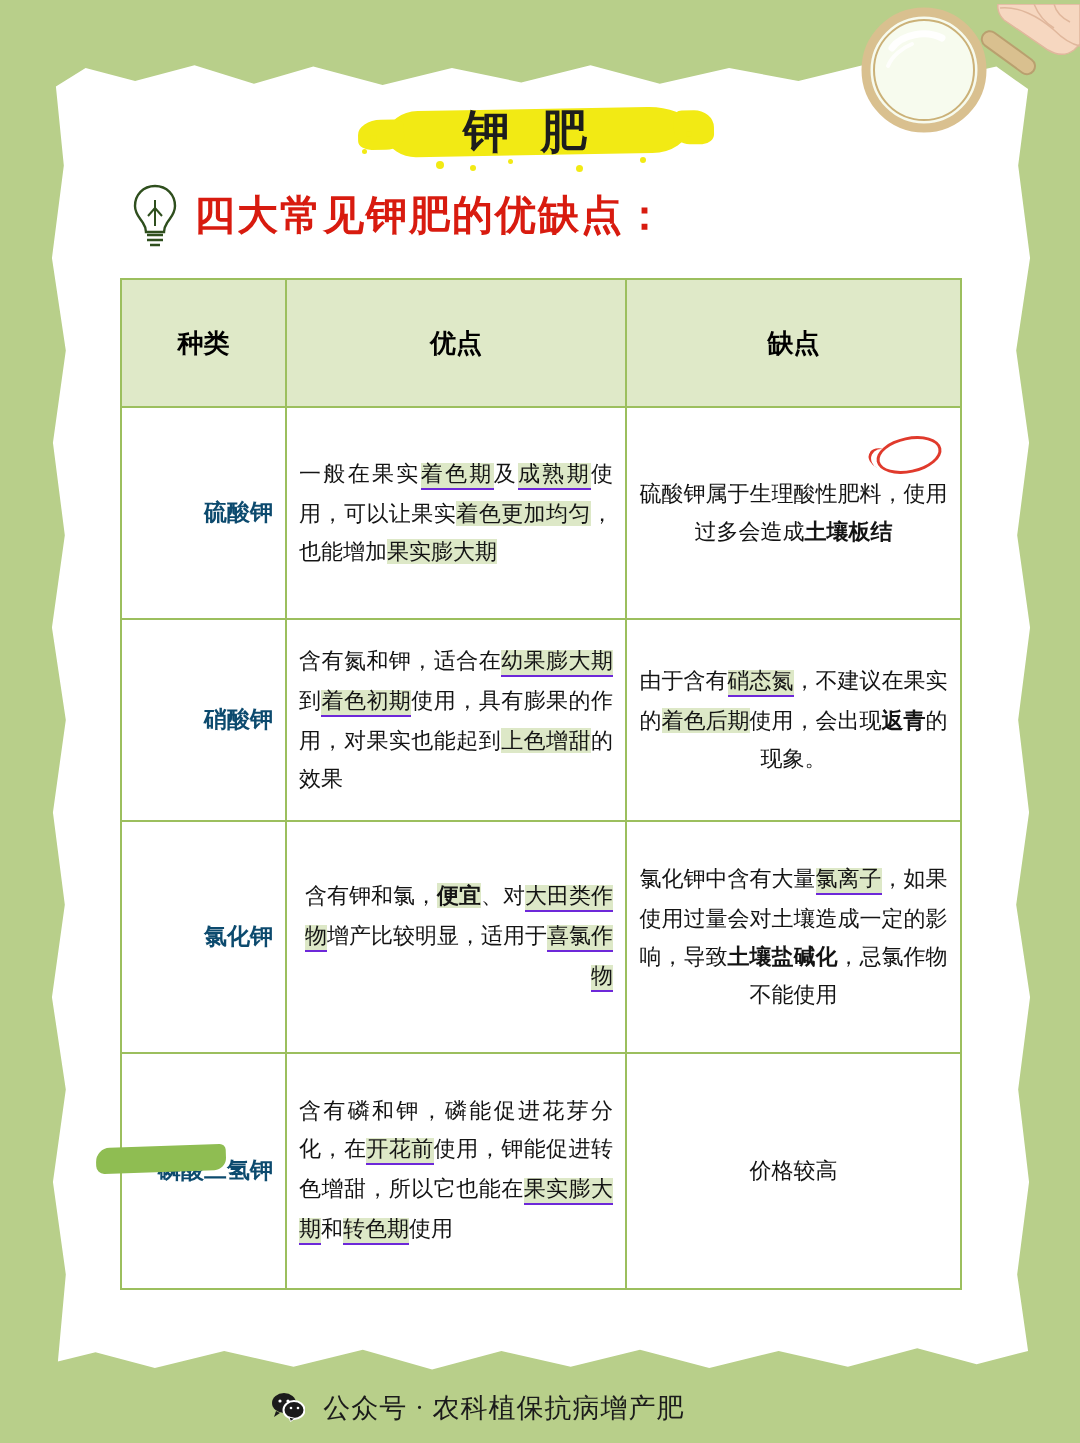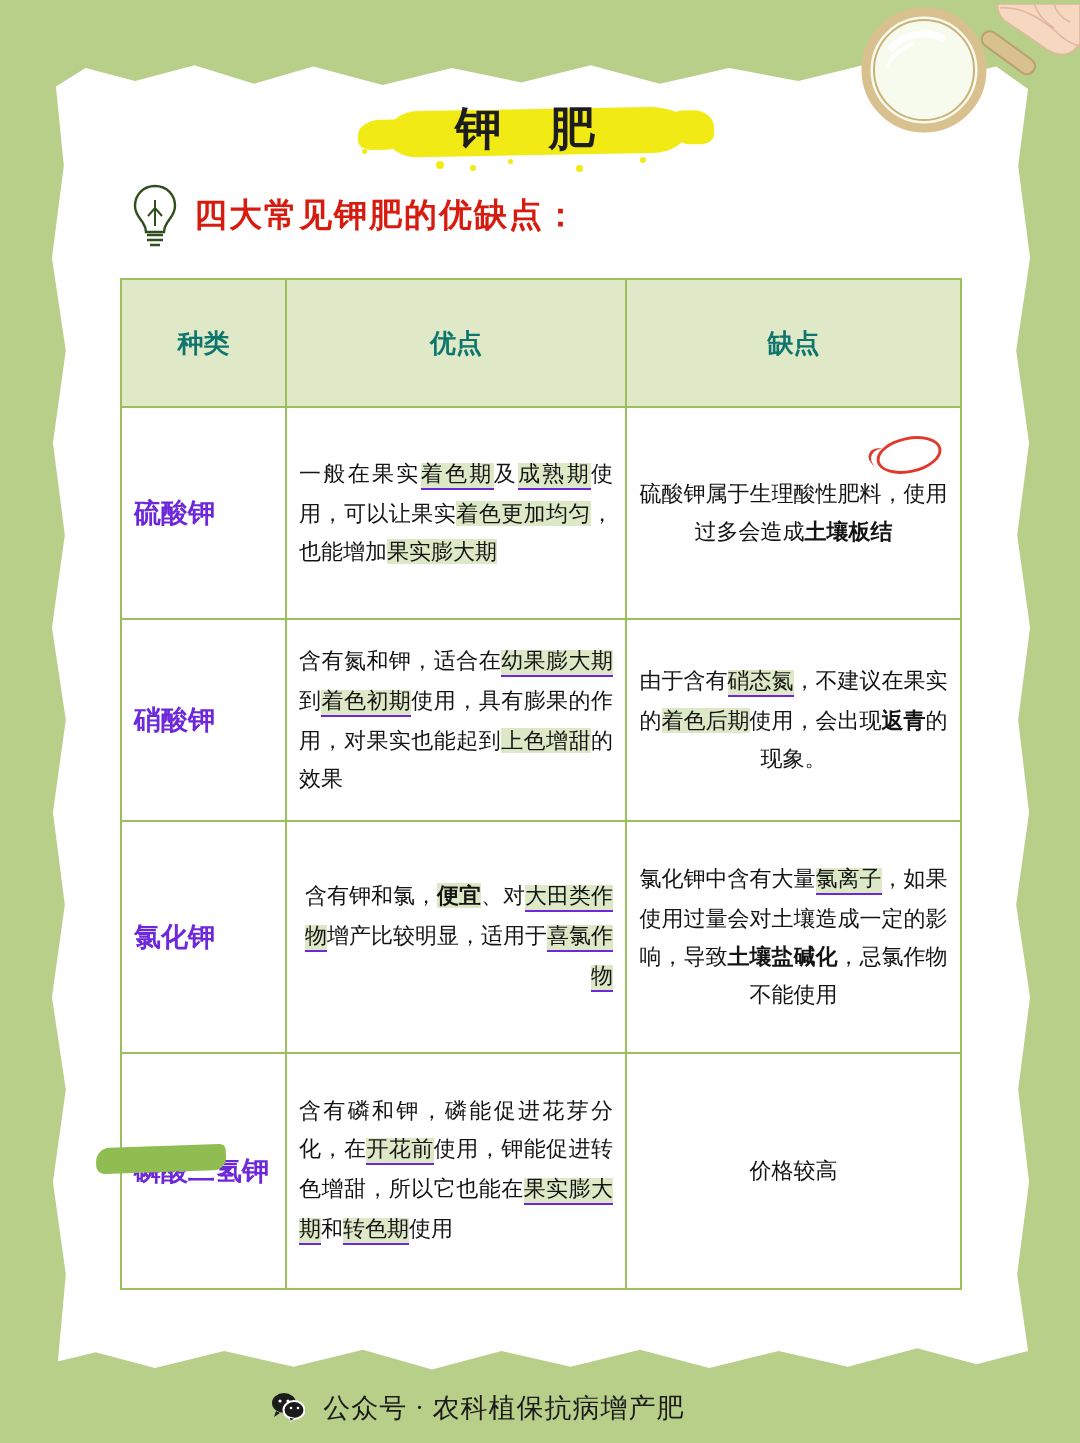--- a/index.html
+++ b/index.html
@@ -86,39 +86,39 @@
     position: absolute;
     left: 0;
     top: 0;
     width: 380px;
     text-align: center;
     font-size: 46px;
     font-weight: bold;
     letter-spacing: 10px;
     color: #1d1d1d;
     line-height: 74px;
-    font-family: Liberation Mono, monospace;
+    font-family: Liberation Serif, serif;
   }
 
   
   .subtitle-row {
     position: absolute;
     left: 128px;
     top: 182px;
     display: flex;
     align-items: center;
   }
   .bulb {
     width: 54px;
     height: 66px;
     position: relative;
     margin-right: 12px;
   }
   .subtitle-text {
-    font-size: 33px;
+    font-size: 41px;
     font-weight: bold;
     color: #d81b0f;
     letter-spacing: 2px;
   }
 
   
   table.main {
     position: absolute;
     left: 120px;
     top: 278px;
@@ -129,32 +129,32 @@
   table.main td, table.main th {
     border: 2px solid #9cbf5e;
     vertical-align: middle;
     padding: 10px 12px;
   }
   thead th {
     background: #dfe9c8;
     height: 106px;
     font-size: 26px;
     font-weight: bold;
-    color: #0f766e;
+    color: #000000;
     text-align: center;
   }
   .col-kind { width: 165px; }
   .col-pro  { width: 340px; }
   .col-con  { width: 335px; }
 
   td.kind {
-    text-align: left;
-    font-size: 27px;
+    text-align: right;
+    font-size: 23px;
     font-weight: bold;
-    color: #6d28d9;
+    color: #0c4a6e;
     line-height: 40px;
   }
   td.cell {
     font-size: 22px;
     line-height: 38px;
     color: #141414;
     text-align: justify;
     text-justify: inter-ideograph;
   }
   td.center {

